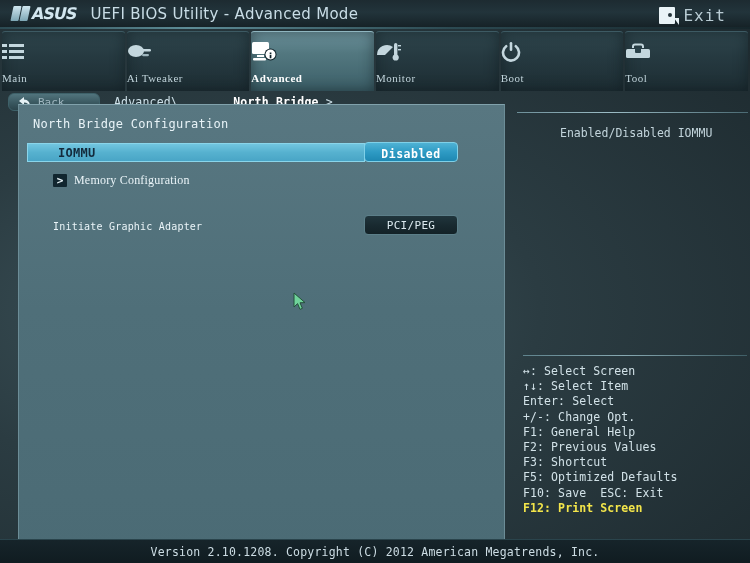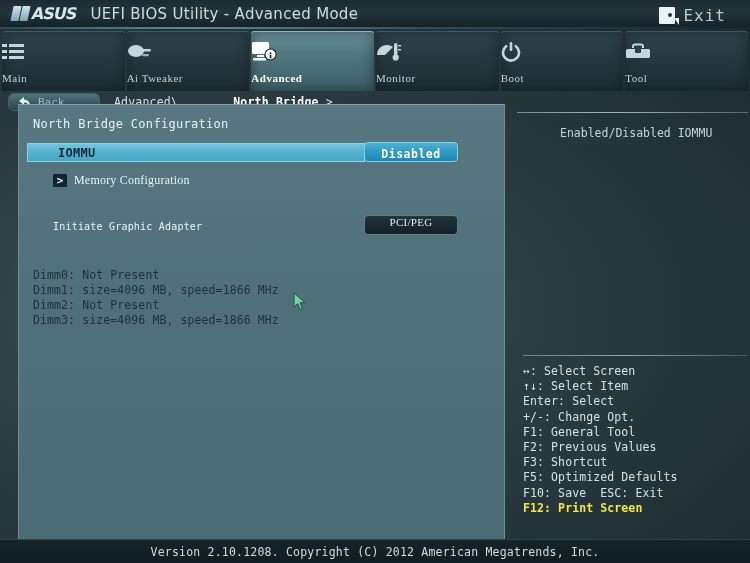--- a/index.html
+++ b/index.html
@@ -176,21 +176,21 @@
 
   #graphic-row {
     left: 14px; top: 110px;
   }
   #graphic-label { font-size: 10px; color: #eaf4f8; letter-spacing: .2px; }
   #graphic-value {
     position: absolute; left: 345px; top: 110px;
     width: 94px; height: 20px;
     background: linear-gradient(180deg,#20353c 0%,#18292f 55%,#132227 100%);
     border: 1px solid #5c7f89; border-radius: 4px;
-    display: flex; justify-content: center; font-family: Liberation Serif, serif;
+    display: flex; align-items: center; justify-content: center;
   }
   #graphic-value span { font-size: 11px; color: #dceaef; letter-spacing:.3px; }
 
   #dimm-list {
     position: absolute; left: 14px; top: 163px;
   }
   .dimm-line {
     font-size: 11.5px; color: #1d3037; line-height: 15px; letter-spacing: .1px;
   }
 
@@ -358,36 +358,30 @@
       <span id="memcfg-label">Memory Configuration</span>
     </div>
 
     <div class="row" id="graphic-row">
       <span id="graphic-label">Initiate Graphic Adapter</span>
     </div>
     <div id="graphic-value">
       <span>PCI/PEG</span>
     </div>
 
-    <div id="dimm-list">
-      <div class="dimm-line">Dimm0: Not Present</div>
-      <div class="dimm-line">Dimm1: size=4096 MB, speed=1866 MHz</div>
-      <div class="dimm-line">Dimm2: Not Present</div>
-      <div class="dimm-line">Dimm3: size=4096 MB, speed=1866 MHz</div>
-    </div>
   </div>
 
   <div id="side-panel">
     <div id="help-text">Enabled/Disabled IOMMU</div>
     <div id="legend">
       <div class="legend-line">↔: Select Screen</div>
       <div class="legend-line">↑↓: Select Item</div>
       <div class="legend-line">Enter: Select</div>
       <div class="legend-line">+/-: Change Opt.</div>
-      <div class="legend-line">F1: General Tool</div>
+      <div class="legend-line">F1: General Help</div>
       <div class="legend-line">F2: Previous Values</div>
       <div class="legend-line">F3: Shortcut</div>
       <div class="legend-line">F5: Optimized Defaults</div>
       <div class="legend-line">F10: Save  ESC: Exit</div>
       <div class="legend-line hl">F12: Print Screen</div>
     </div>
   </div>
 
   <div id="footer">
     <div id="footer-text">Version 2.10.1208. Copyright (C) 2012 American Megatrends, Inc.</div>

